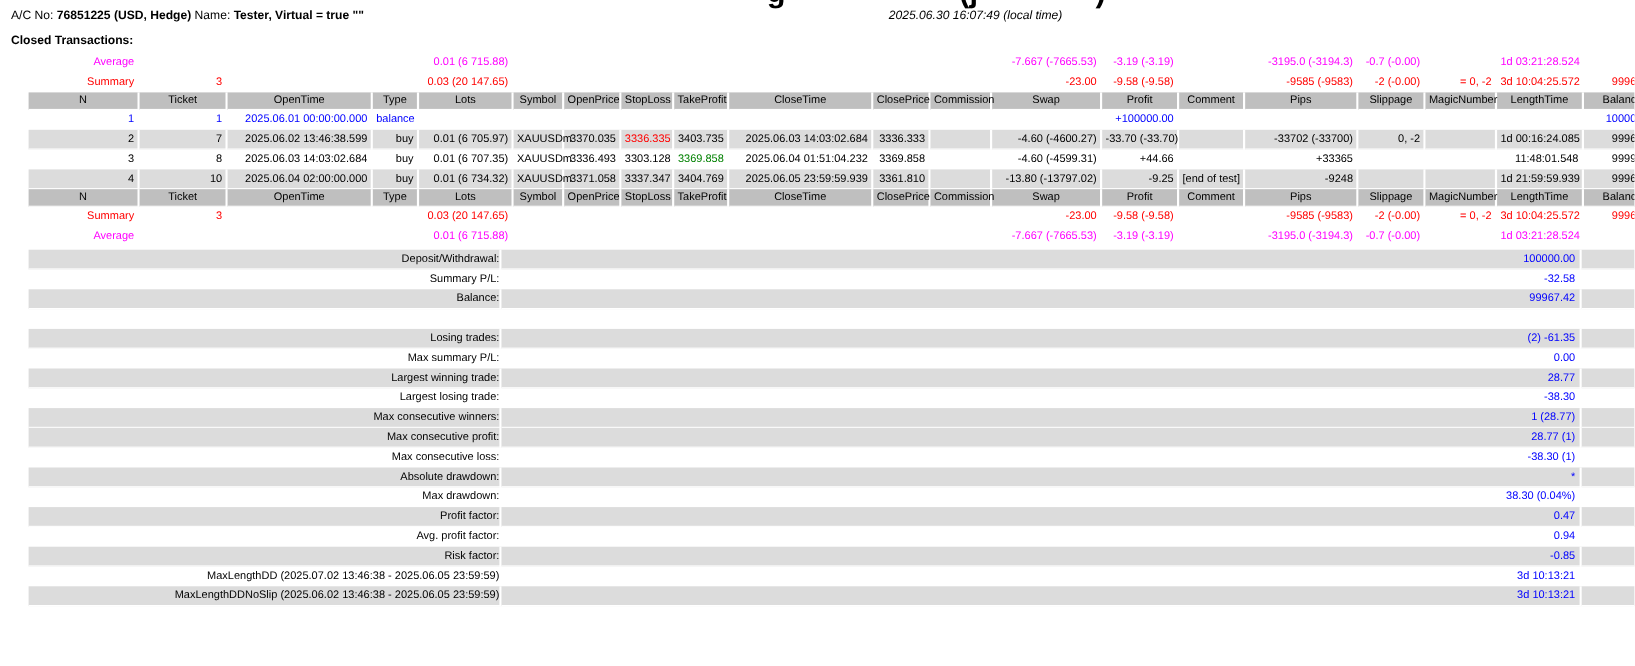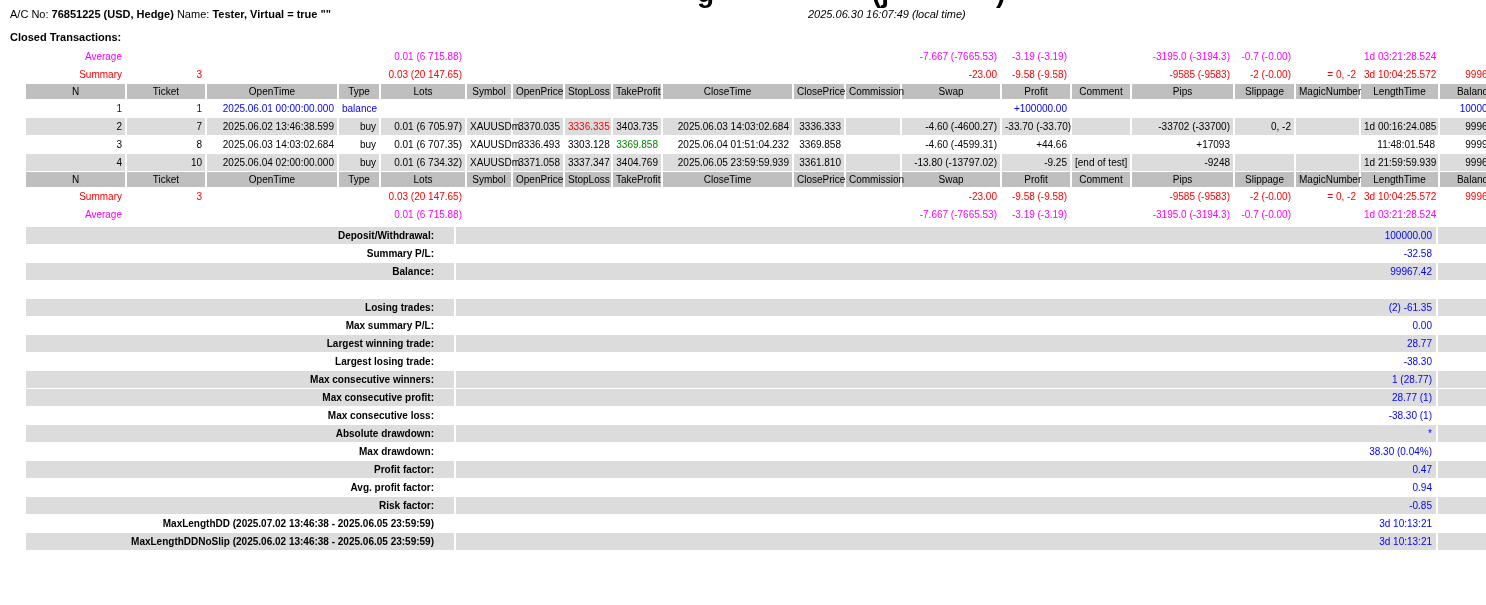--- a/index.html
+++ b/index.html
@@ -28,21 +28,21 @@
   tr.stripe td{background:var(--stripe-bg);}
   .row-average td{color:var(--magenta);}
   .row-summary td{color:var(--red);}
   .row-blue td{color:var(--blue);}
   .l{text-align:left}.c{text-align:center}.r{text-align:right}
   
   .kv{position:absolute;left:0;}
   #balance-wrap{top:227px;}
   #stats-wrap{top:299px;}
   .kv td{height:17px;line-height:16px;}
-  .kv .kv-label{font-weight:bold;text-align:right;padding-right:20px;}
+  .kv .kv-label{font-weight:normal;text-align:right;padding-right:0;}
   .kv .kv-value{color:var(--blue);text-align:right;padding-right:4px;}
 </style>
 </head>
 <body>
 
 <div id="page">
 
   <div id="title-clip">
       <span style="left: 697px;">g</span>
       <span style="left: 872px;">(j</span>
@@ -204,21 +204,21 @@
             <td class="c">XAUUSDm</td>
             <td class="r">3336.493</td>
             <td class="r">3303.128</td>
             <td class="r" style="color: rgb(0, 128, 0);">3369.858</td>
             <td class="r">2025.06.04 01:51:04.232</td>
             <td class="r">3369.858</td>
             <td class="r"></td>
             <td class="r">-4.60 (-4599.31)</td>
             <td class="r">+44.66</td>
             <td class="l"></td>
-            <td class="r">+17093</td>
+            <td class="r">+33365</td>
             <td class="r"></td>
             <td class="r"></td>
             <td class="r">11:48:01.548</td>
             <td class="r">99990.47</td>
           </tr>
           <tr class="stripe">
             <td class="r">4</td>
             <td class="r">10</td>
             <td class="r">2025.06.04 02:00:00.000</td>
             <td class="r">buy</td>

